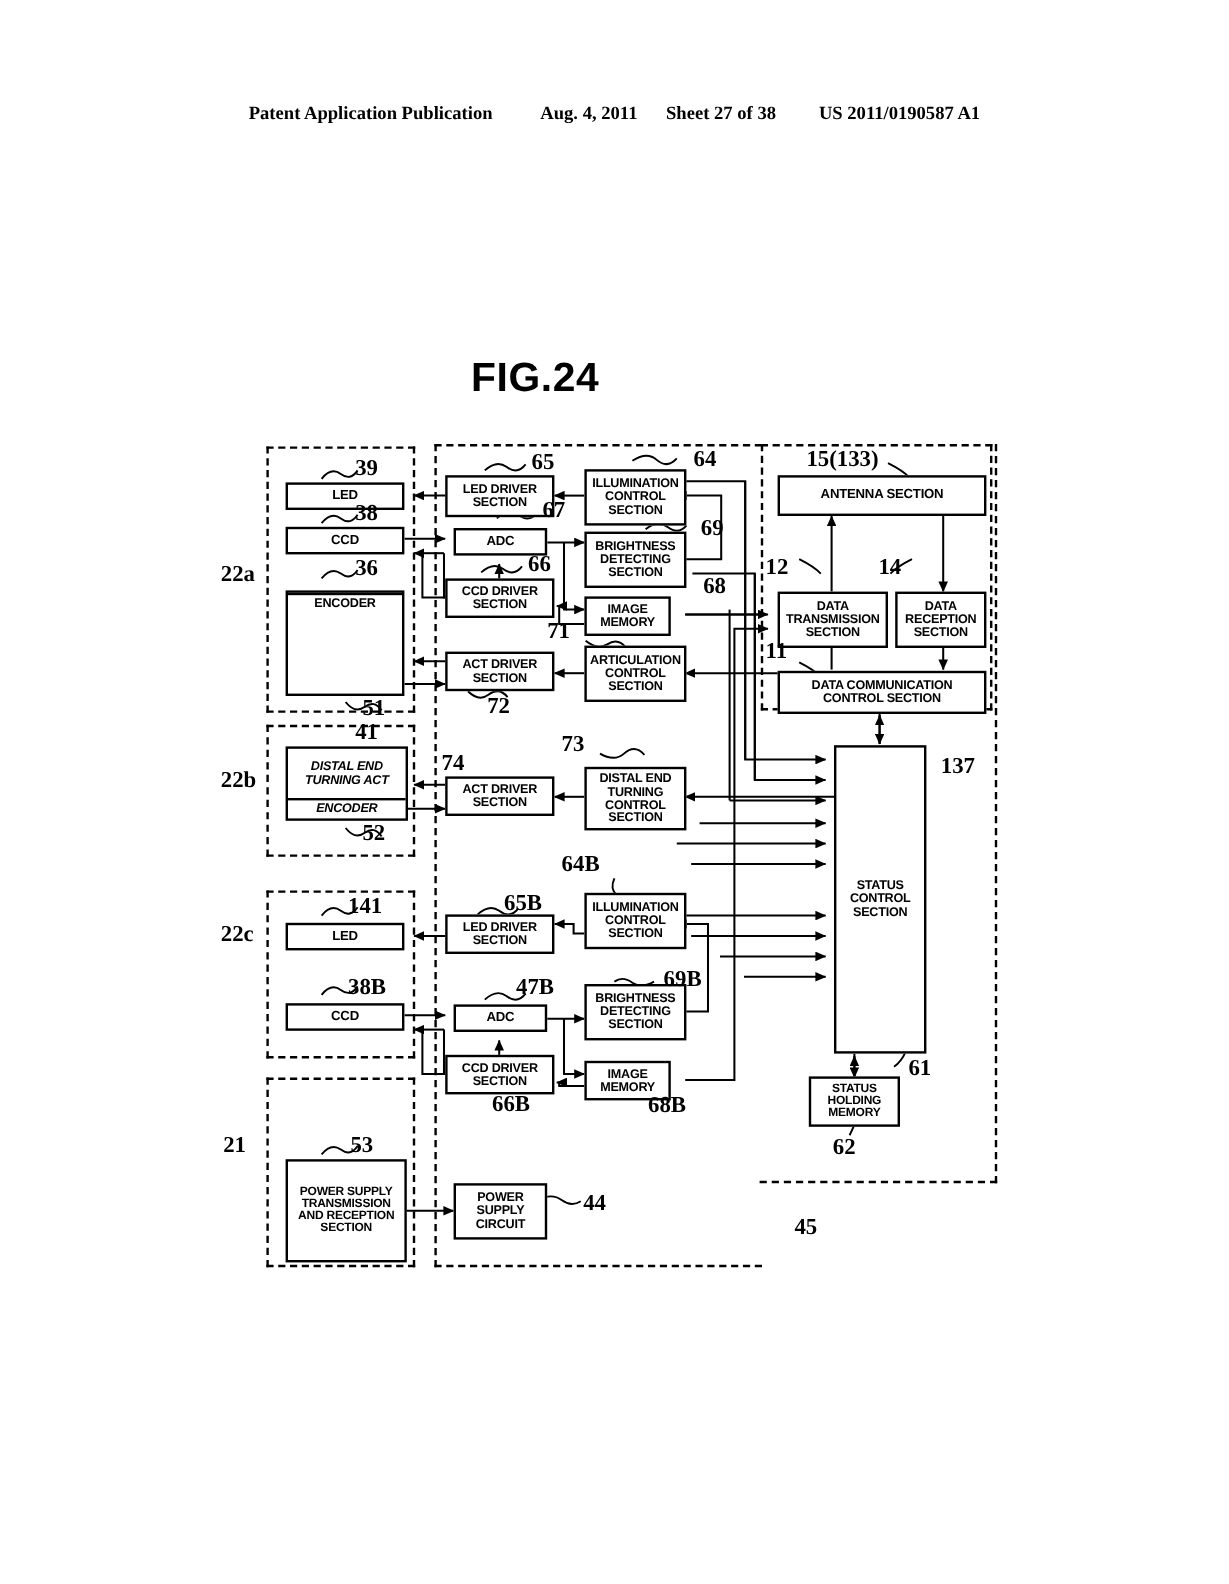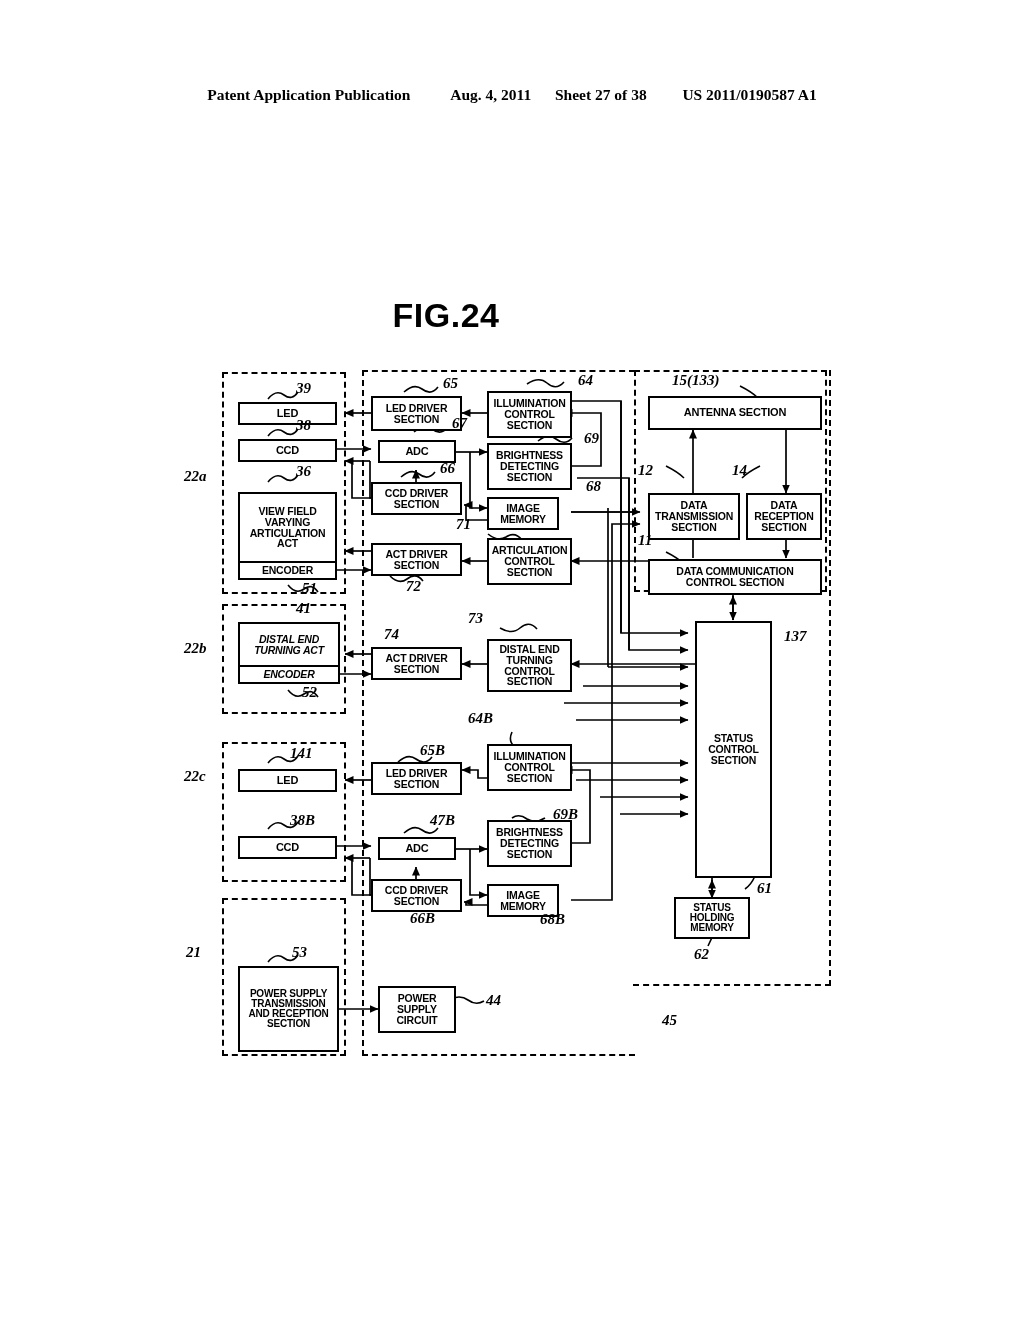--- a/index.html
+++ b/index.html
@@ -49,22 +49,22 @@
   }
   .box.small{font-size:10.5px;}
   .box.tiny{font-size:10px;}
   .split{flex-direction:column;justify-content:flex-start;padding:0;}
   .split .top{flex:1;display:flex;align-items:center;justify-content:center;width:100%;padding:2px 1px;box-sizing:border-box;}
   .split .bot{border-top:2px solid #000;width:100%;display:flex;align-items:center;justify-content:center;padding:2px 1px;box-sizing:border-box;}
   
   .ref{
     position:absolute;
     font-family:"Liberation Serif", serif;
-    font-style:italic;font-weight:bold;
-    font-size:15px;
+    font-weight:bold;
+    font-size:19px;
     z-index:7;
     white-space:nowrap;
   }
   
   .grp{
     position:absolute;
     border:2px dashed #000;
     box-sizing:border-box;
     z-index:1;
     background:transparent;
@@ -251,21 +251,20 @@
 <div class="grp" style="left:633px;top:370px;width:198px;height:616px;border-left:none;border-top:none;"></div>
 <div class="ref" style="left:662px;top:1012px;">45</div>
 
 <div class="box" style="left:238px;top:402px;width:99px;height:23px;">LED</div>
 <div class="ref" style="left:296px;top:380px;">39</div>
 
 <div class="box" style="left:238px;top:439px;width:99px;height:23px;">CCD</div>
 <div class="ref" style="left:296px;top:417px;">38</div>
 
 <div class="box split small" style="left:238px;top:492px;width:99px;height:88px;">
-  <div class="top">VIEW FIELD VARYING ARTICULATION ACT</div>
   <div class="bot">ENCODER</div>
 </div>
 <div class="ref" style="left:296px;top:463px;">36</div>
 <div class="ref" style="left:302px;top:580px;">51</div>
 
 <div class="box split small" style="left:238px;top:622px;width:102px;height:62px;font-style:italic;">
   <div class="top">DISTAL END TURNING ACT</div>
   <div class="bot">ENCODER</div>
 </div>
 <div class="ref" style="left:296px;top:600px;">41</div>
@@ -286,21 +285,21 @@
 <div class="box" style="left:378px;top:440px;width:78px;height:23px;">ADC</div>
 <div class="ref" style="left:452px;top:415px;">67</div>
 
 <div class="box small" style="left:371px;top:482px;width:91px;height:33px;">CCD DRIVER SECTION</div>
 <div class="ref" style="left:440px;top:460px;">66</div>
 
 <div class="box small" style="left:371px;top:543px;width:91px;height:33px;">ACT DRIVER SECTION</div>
 <div class="ref" style="left:406px;top:578px;">72</div>
 
 <div class="box small" style="left:371px;top:647px;width:91px;height:33px;">ACT DRIVER SECTION</div>
-<div class="ref" style="left:384px;top:626px;">74</div>
+<div class="ref" style="left:368px;top:626px;">74</div>
 
 <div class="box small" style="left:371px;top:762px;width:91px;height:33px;">LED DRIVER SECTION</div>
 <div class="ref" style="left:420px;top:742px;">65B</div>
 
 <div class="box" style="left:378px;top:837px;width:78px;height:23px;">ADC</div>
 <div class="ref" style="left:430px;top:812px;">47B</div>
 
 <div class="box small" style="left:371px;top:879px;width:91px;height:33px;">CCD DRIVER SECTION</div>
 <div class="ref" style="left:410px;top:910px;">66B</div>
 

